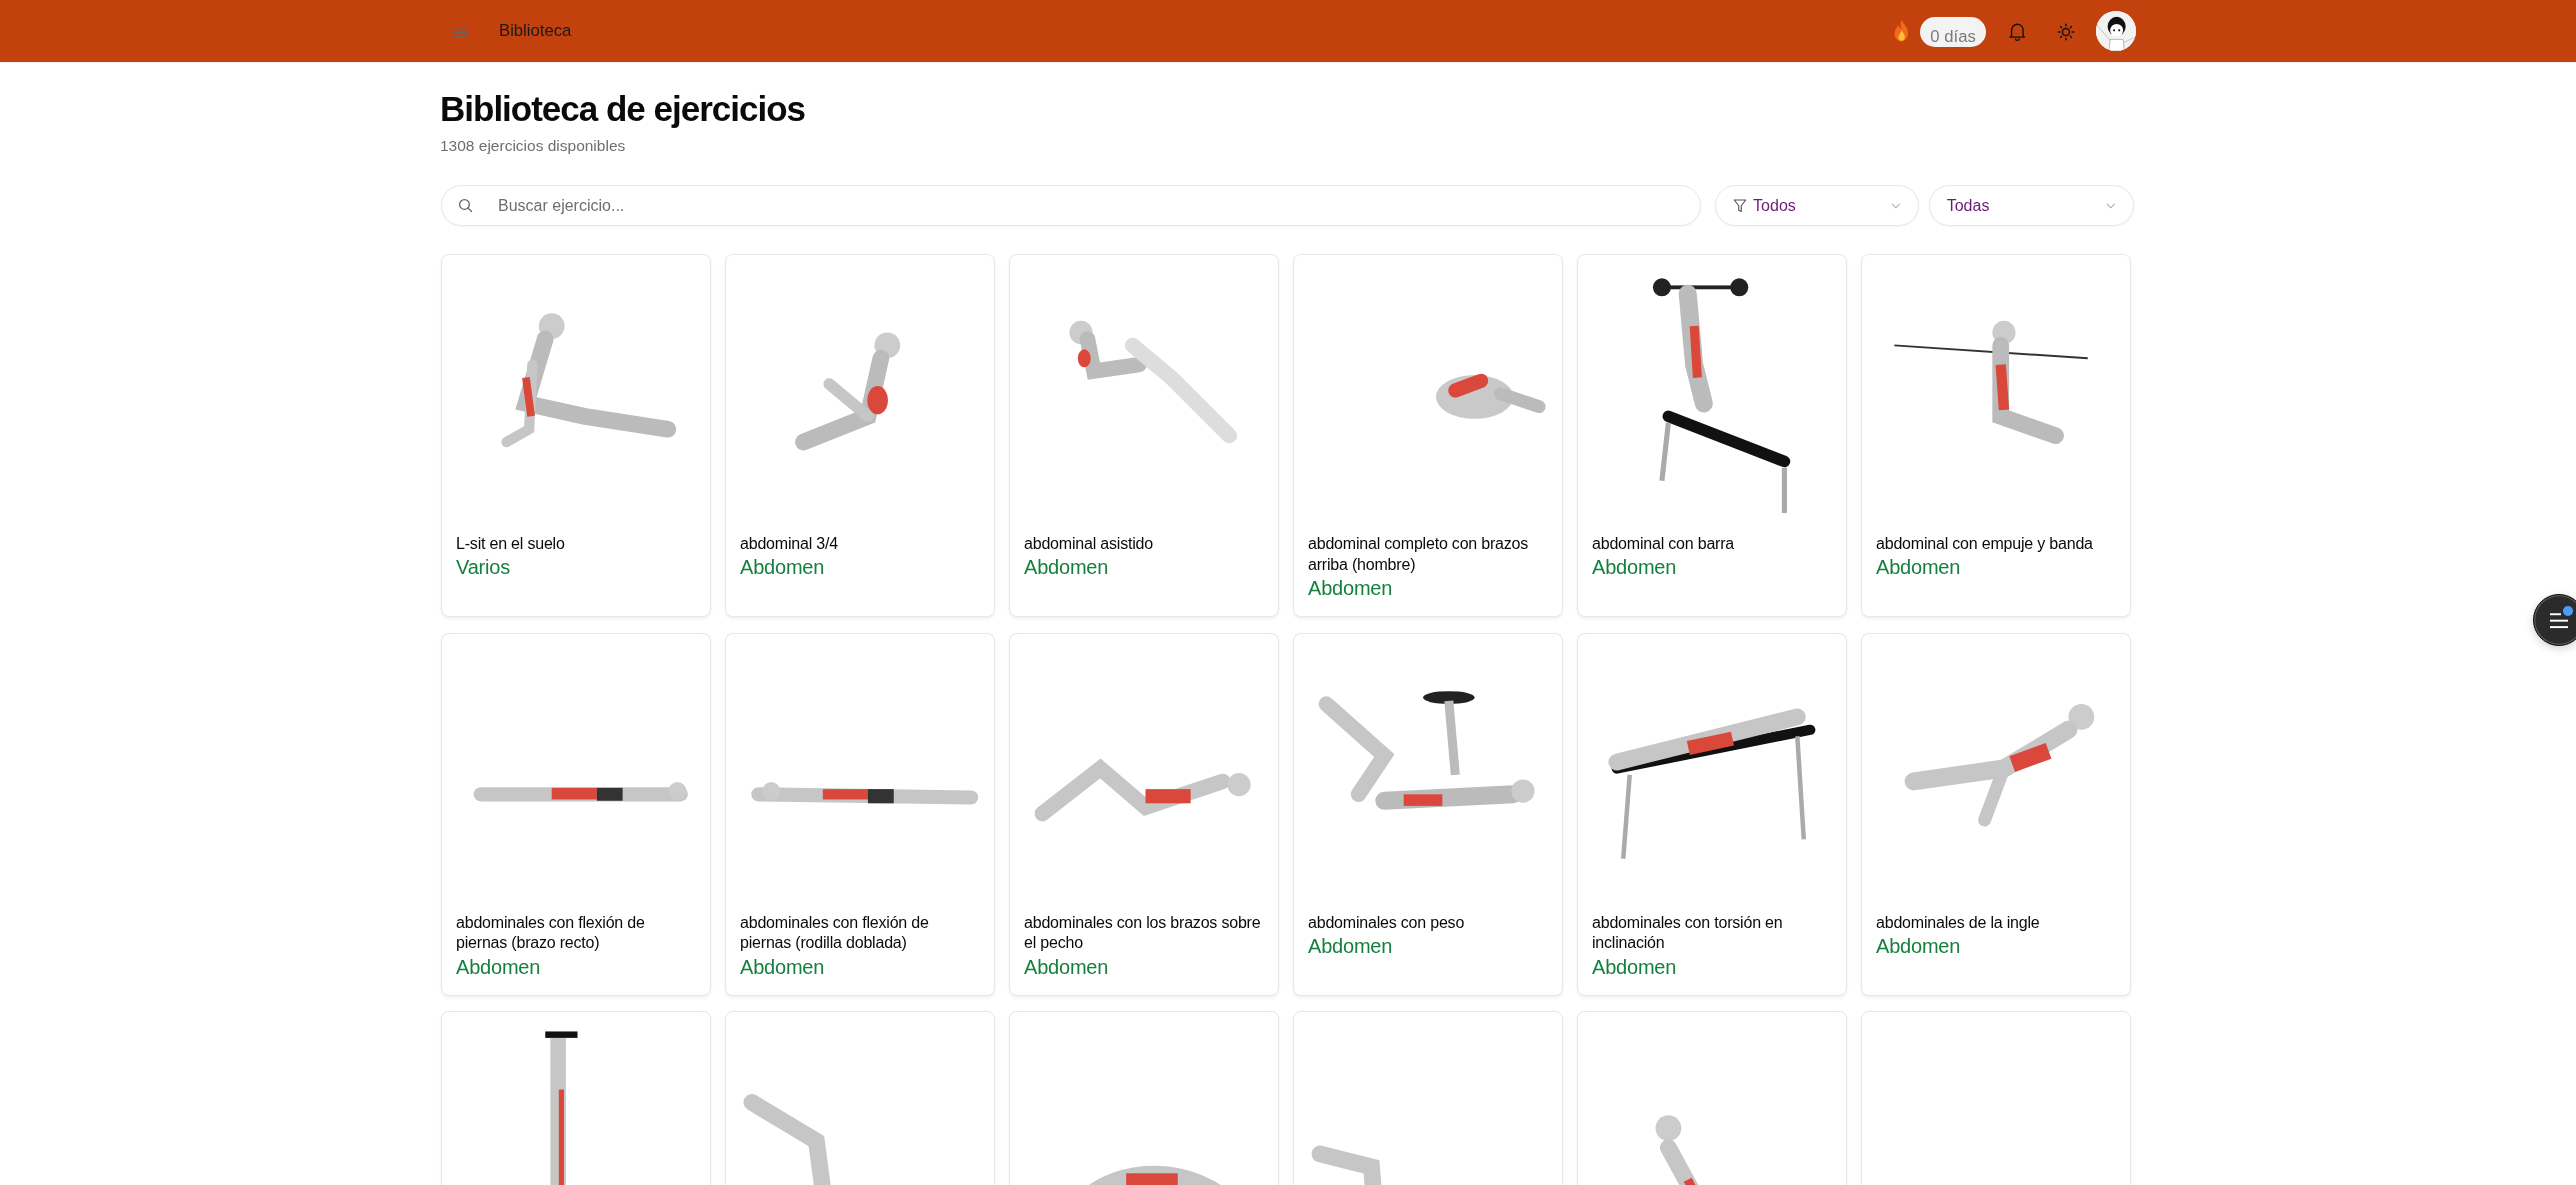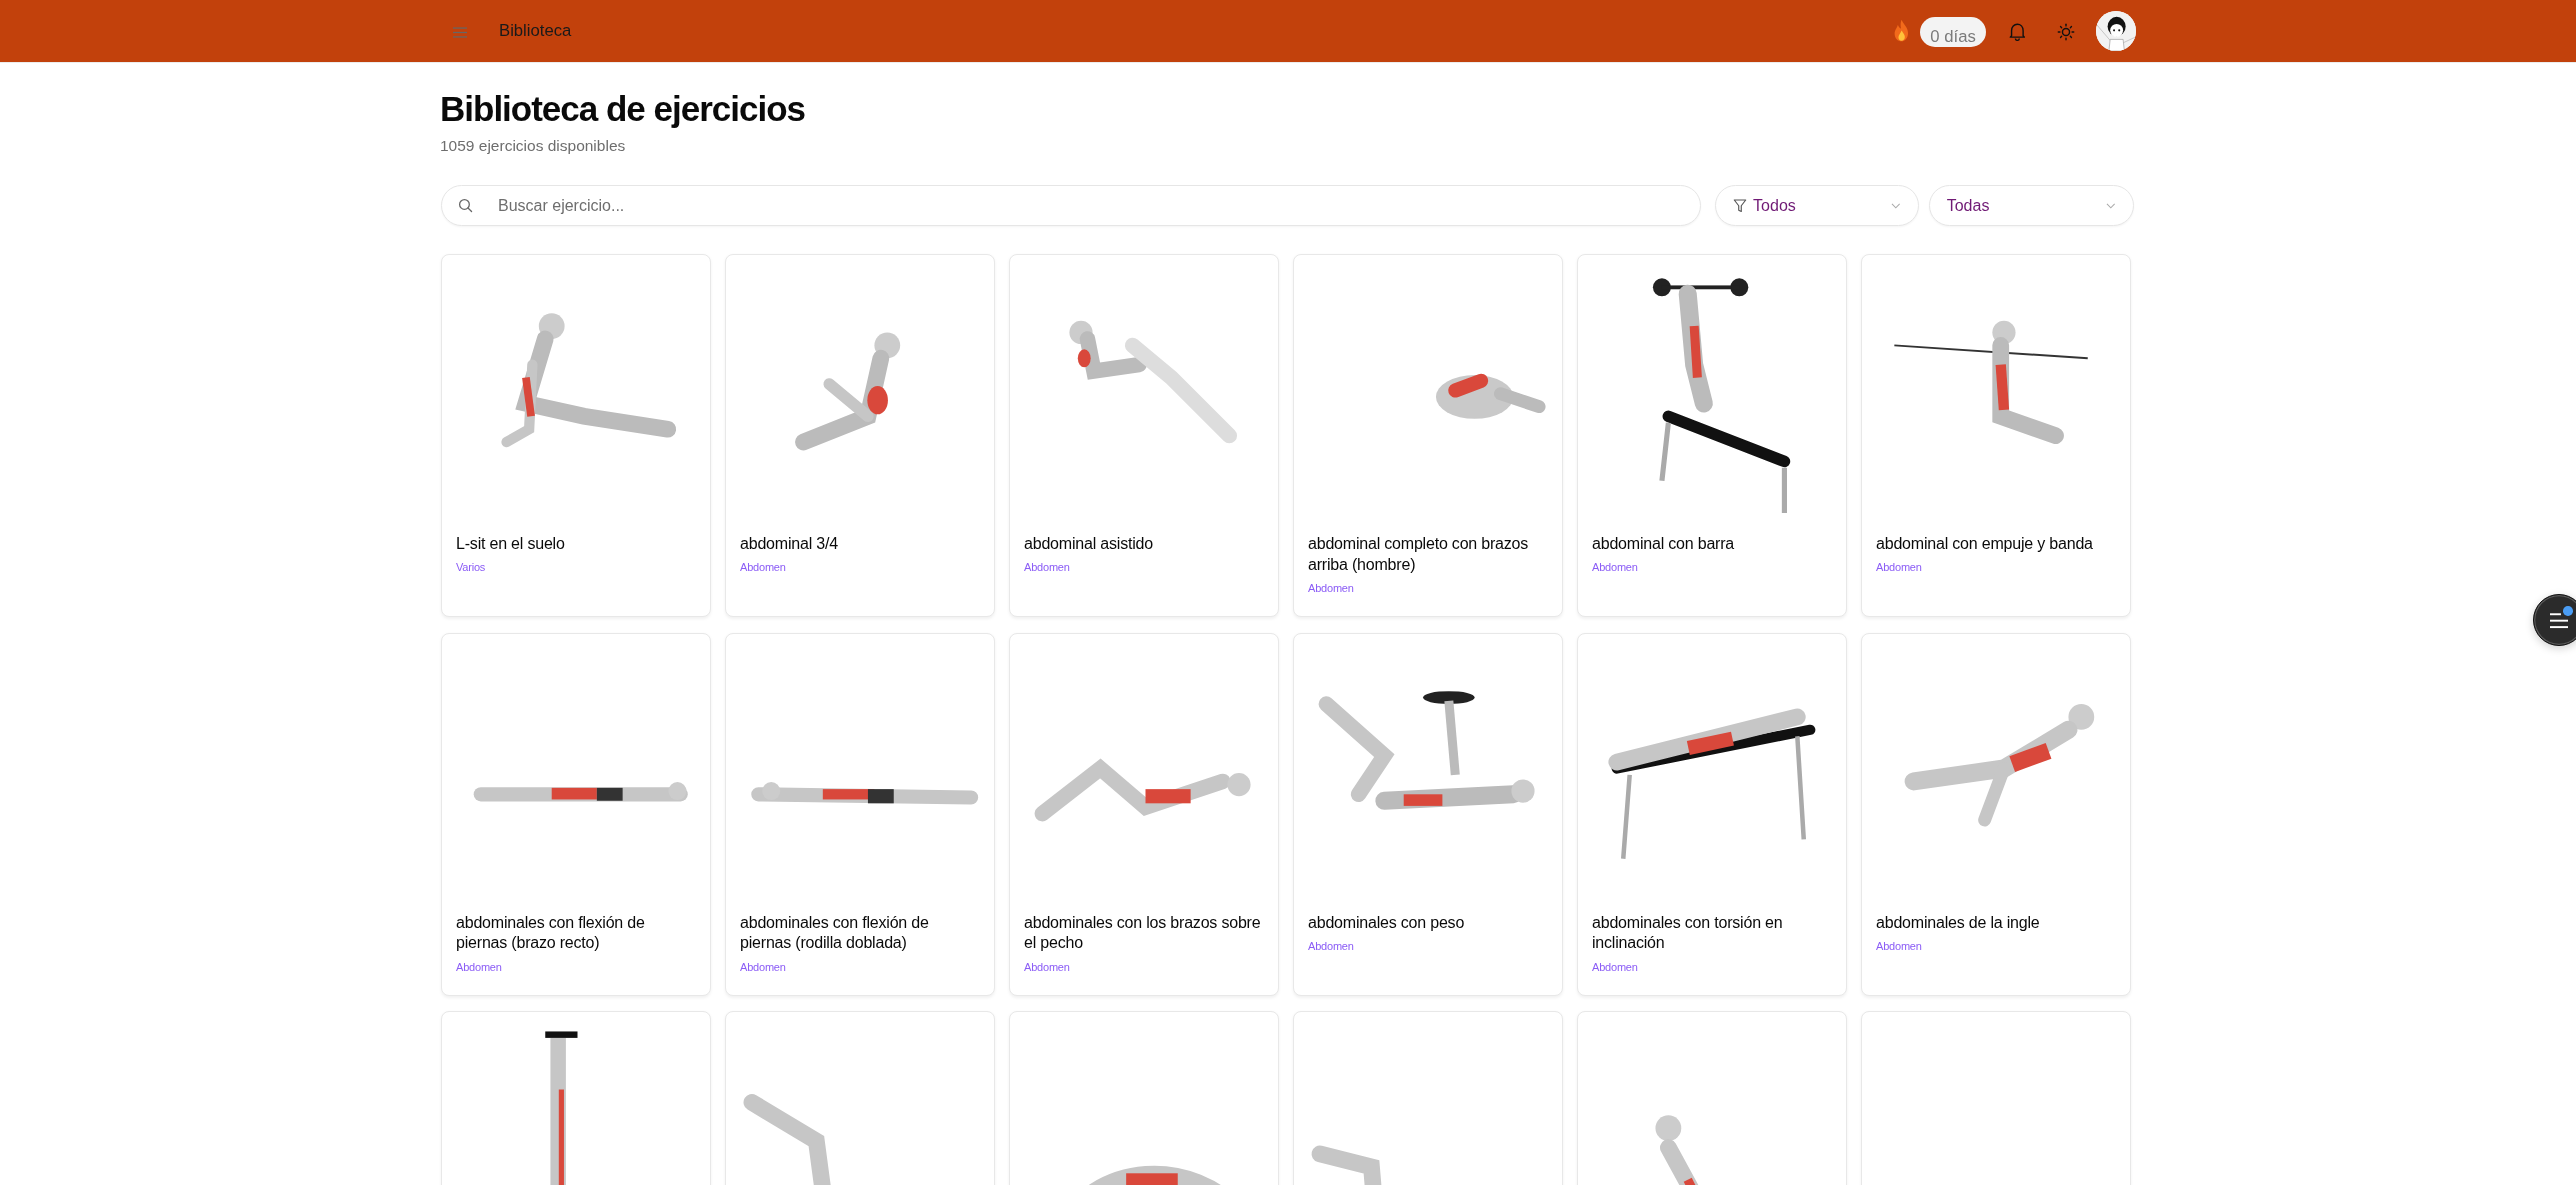--- a/index.html
+++ b/index.html
@@ -72,21 +72,21 @@
   }
   .card .thumb {
     position: absolute; left: 6.4px; top: 6.4px; width: 258px; height: 258px;
     display: flex; align-items: center; justify-content: center;
   }
   .card .name {
     position: absolute; left: 14px; top: 279px; right: 11.6px;
     font-size: 16px; line-height: 20.6px; color: #0a0a0a; letter-spacing: -0.2px;
   }
   .card .muscle {
-    font-size: 11px; color: #8b5cf6; margin-top: 3.9px; line-height: 19.3px;
+    font-size: 20px; color: #15803d; margin-top: 3.9px; line-height: 19.3px;
   }
 
   .fab {
     position: absolute; left: 2533px; top: 594px; width: 52px; height: 52px;
     border-radius: 50%; background: #2b2b2b; border: 1.9px solid #111;
     box-shadow: 0 0 0 1.3px #5a5a5a inset, 0 2.6px 9px rgba(0,0,0,0.18);
     cursor: pointer;
   }
   .fab .bars { position: absolute; left: 15.5px; top: 16.7px; }
   .fab .dot {
@@ -143,21 +143,21 @@
       <ellipse cx="32" cy="24" rx="14" ry="15" fill="#111"></ellipse>
       <ellipse cx="32" cy="30" rx="10" ry="10" fill="#fff"></ellipse>
       <circle cx="28" cy="30" r="1.6" fill="#111"></circle>
         <circle cx="36" cy="30" r="1.6" fill="#111"></circle>
       <path d="M22 44 L42 44 L44 62 L20 62Z" fill="#fff" stroke="#999" stroke-width="1"></path>
     </svg>
   </div>
 </header>
 
 <h1 class="page-title">Biblioteca de ejercicios</h1>
-<div class="page-subtitle">1059 ejercicios disponibles</div>
+<div class="page-subtitle">1308 ejercicios disponibles</div>
 
 <div class="search">
   <svg width="15.5" height="15.5" viewBox="0 0 24 24">
     <circle cx="10" cy="10" r="7.5" fill="none" stroke="#666" stroke-width="2"></circle>
     <line x1="15.5" y1="15.5" x2="21" y2="21" stroke="#666" stroke-width="2" stroke-linecap="round"></line>
   </svg>
   <input type="text" placeholder="Buscar ejercicio..." style="">
 </div>
 
 <div class="select" style="left:1715px; width:204px;">

